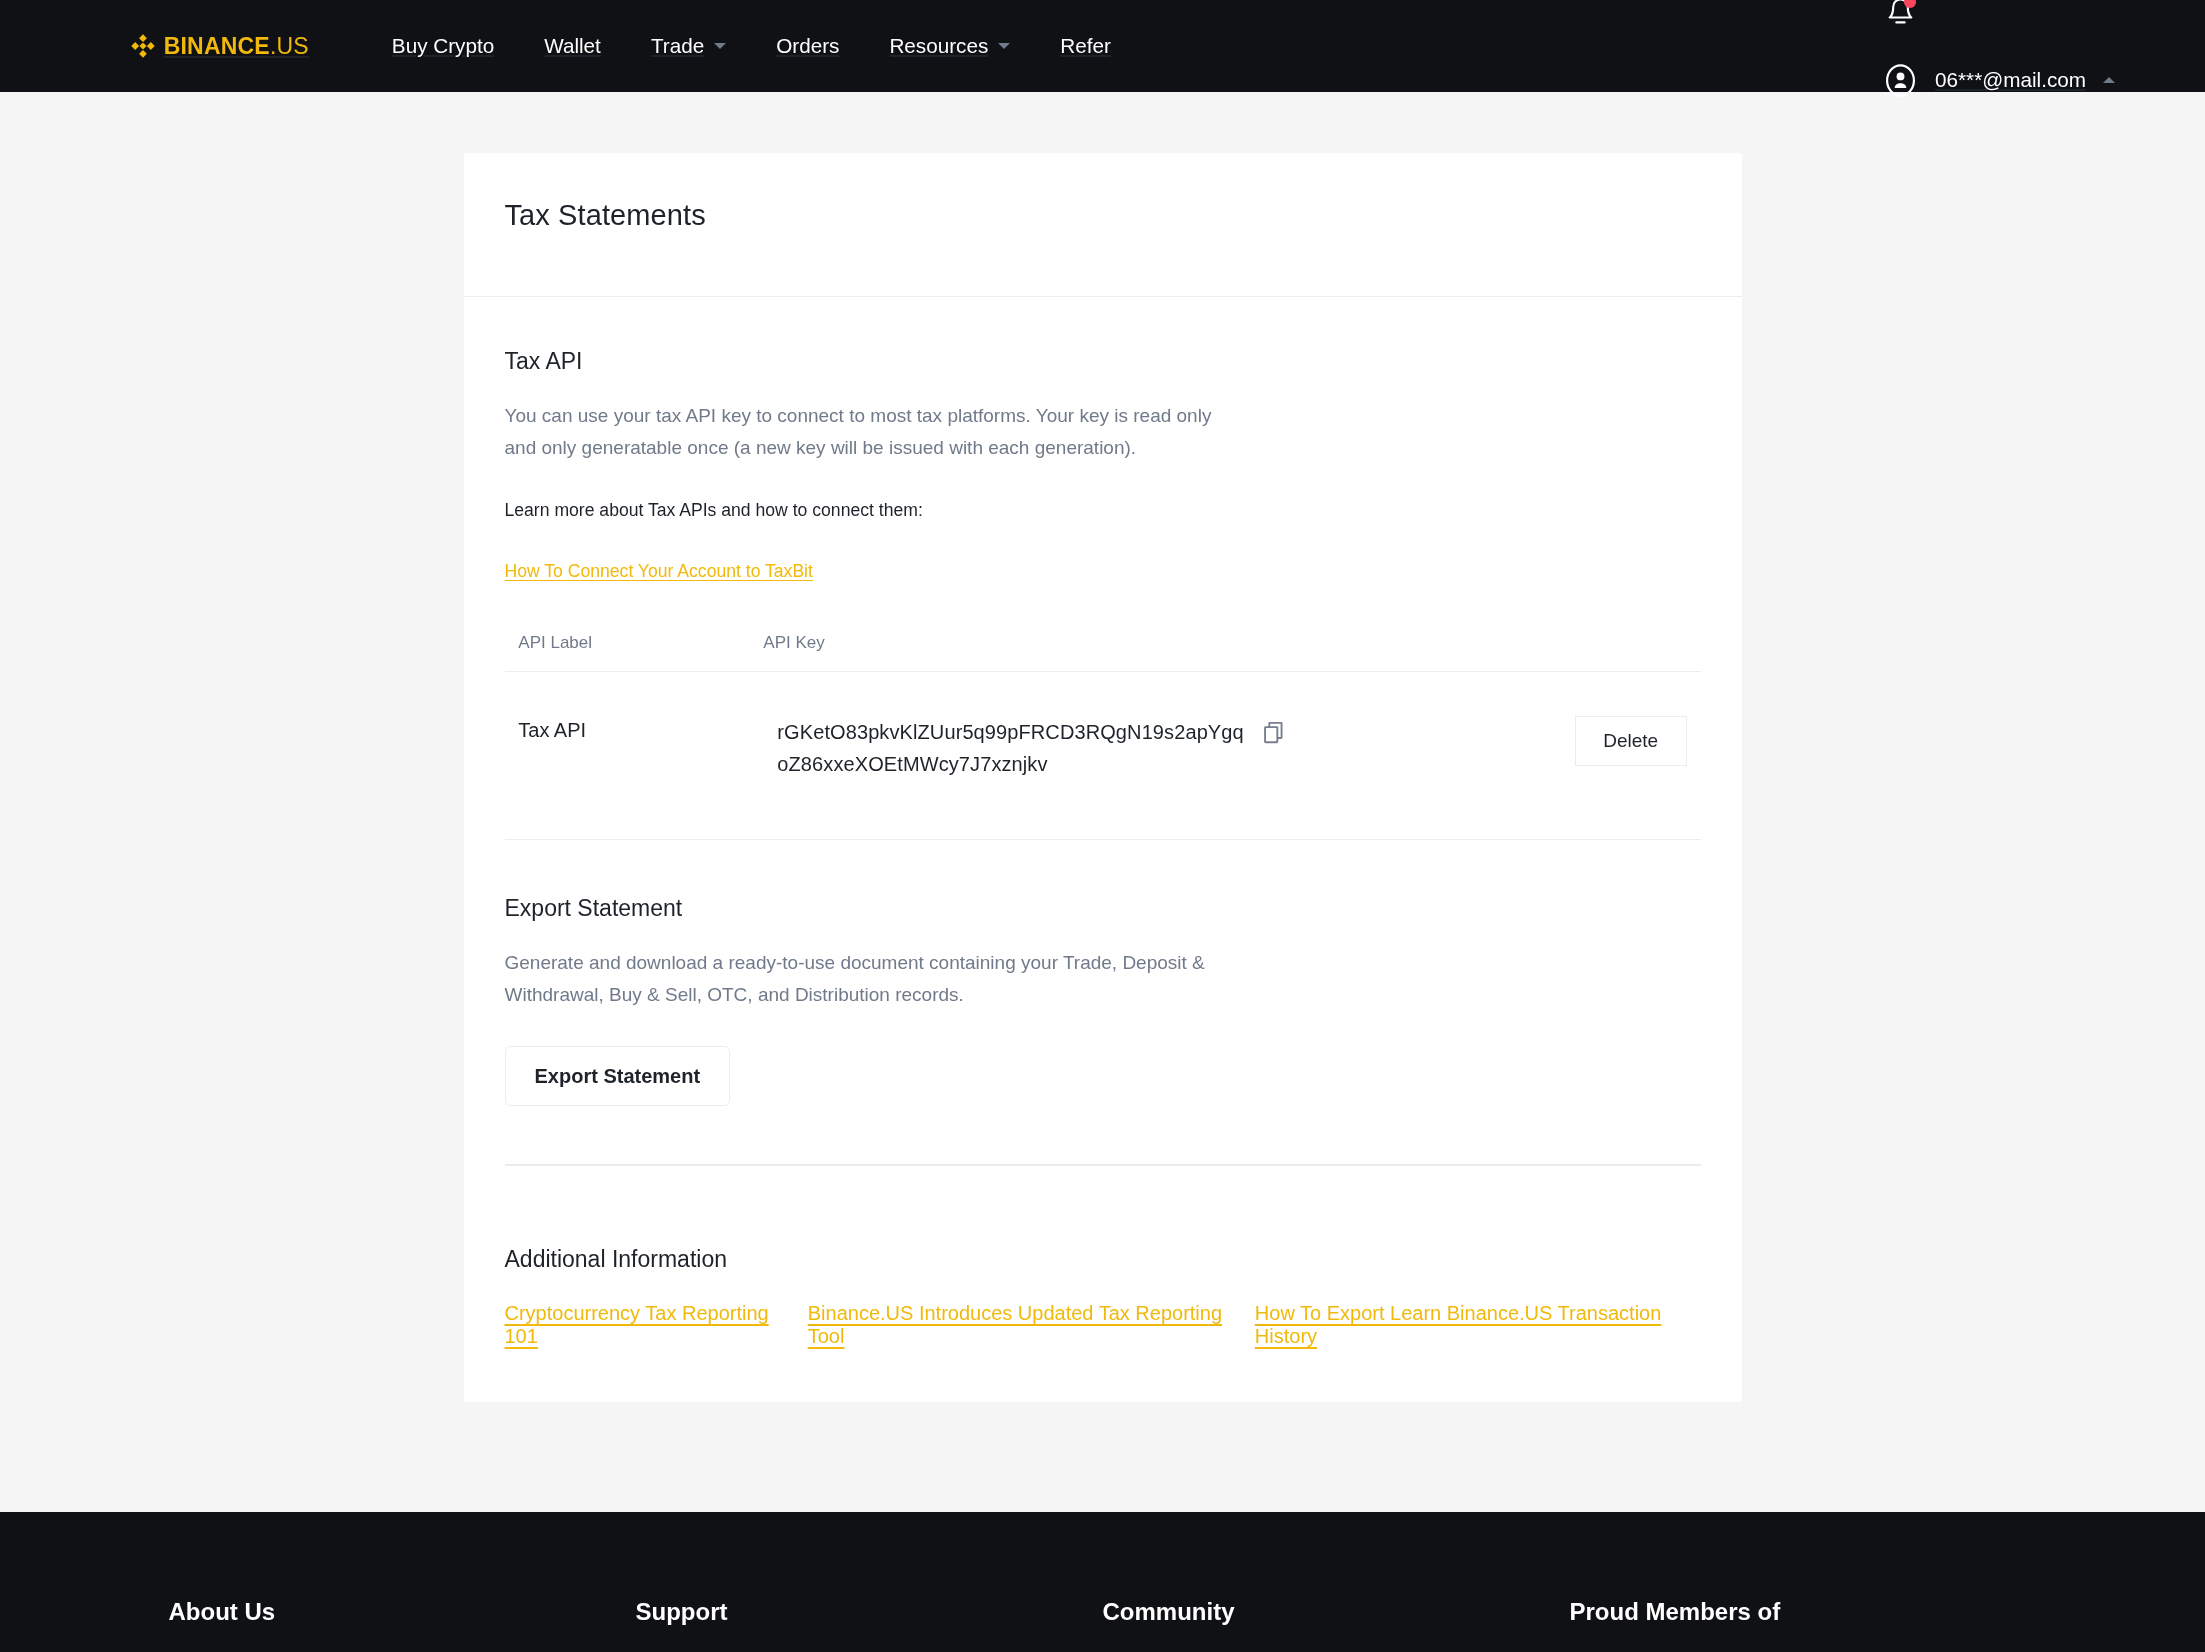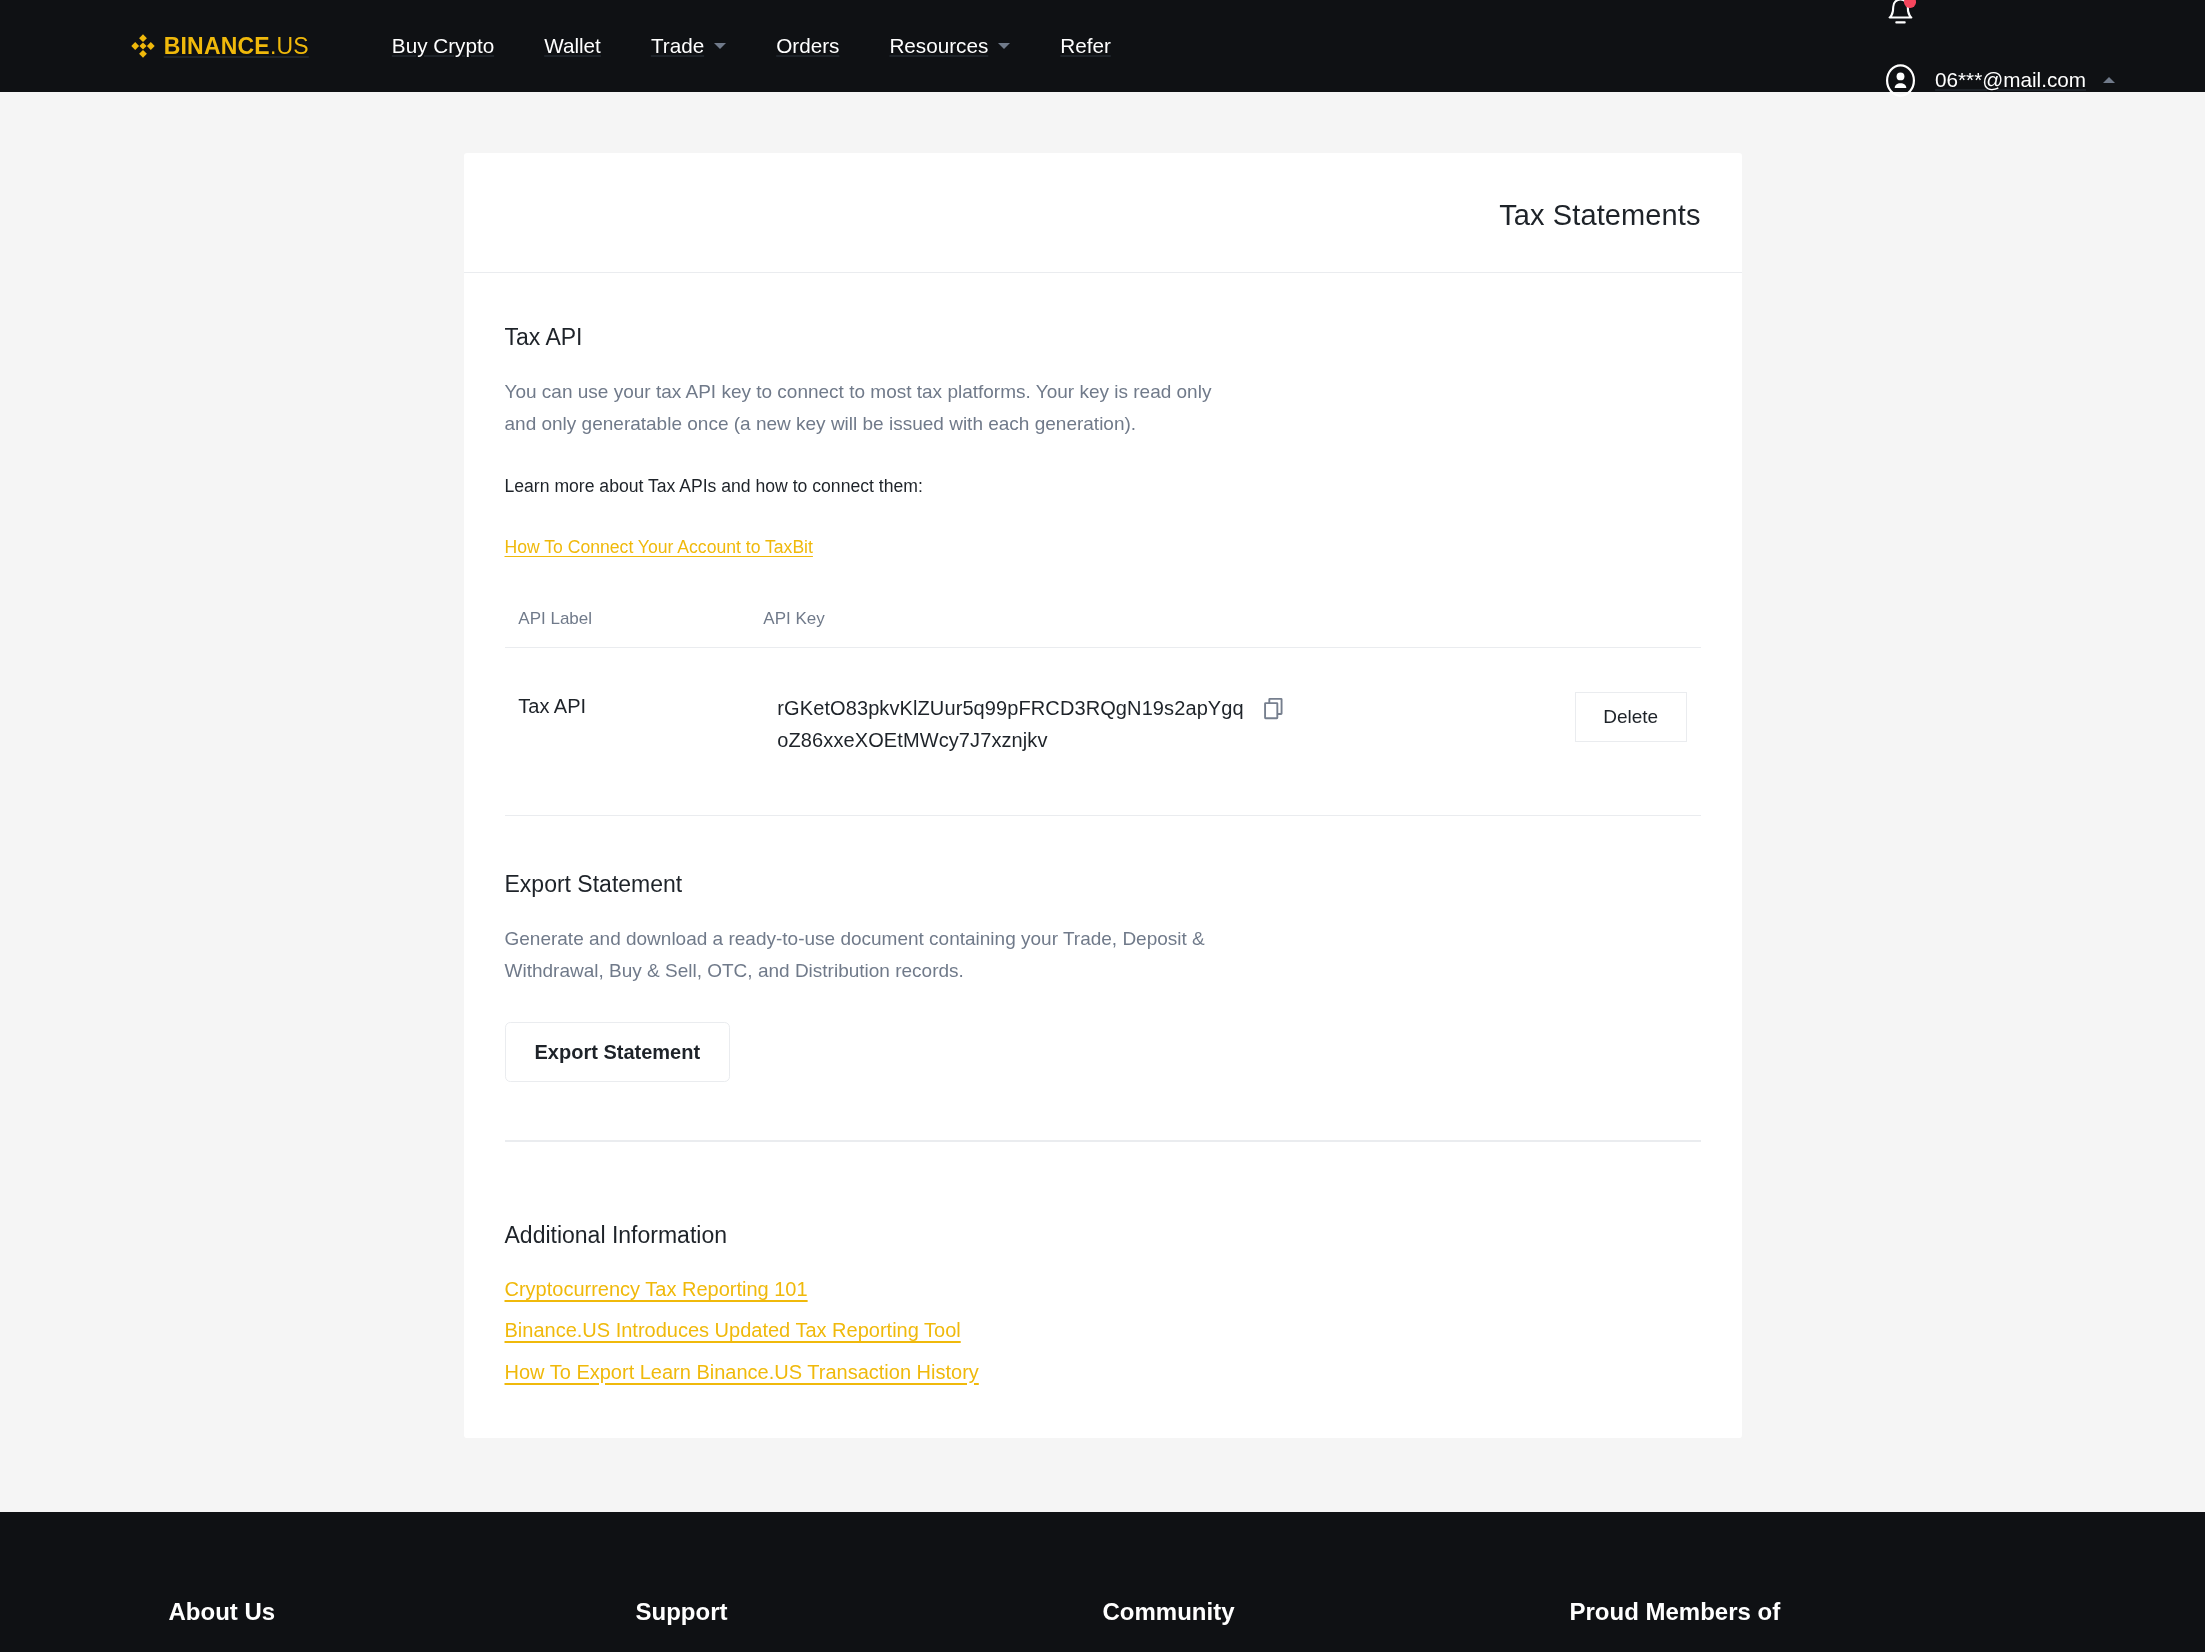--- a/index.html
+++ b/index.html
@@ -125,23 +125,22 @@
   }
 
   .card {
     width: 1278px;
     margin: 61px auto 0;
     background: #ffffff;
     border-radius: 3.1px;
   }
 
   .card-head {
-    padding: 46px 41px 40px;
+    padding: 46px 41px 64px;
     border-bottom: 1.5px solid #eaecef;
-    text-align: right;
   }
   .card-title {
     font-size: 29px;
     font-weight: 400;
     color: #1e2329;
     letter-spacing: 0.1px;
   }
 
   .card-body {
     padding: 51px 41px 54px;
@@ -263,21 +262,21 @@
     cursor: pointer;
     margin-top: 34px;
     white-space: nowrap;
   }
 
   
   .addl-section { padding-top: 80px; }
   .addl-links {
     margin-top: 29px;
     display: flex;
-    flex-direction: column;
+    flex-direction: row;
     gap: 18.4px;
     align-items: flex-start;
   }
   .addl-links a {
     font-size: 20px;
     color: #F0B90B;
     text-decoration: underline;
     text-underline-offset: 3.8px;
     cursor: pointer;
   }

